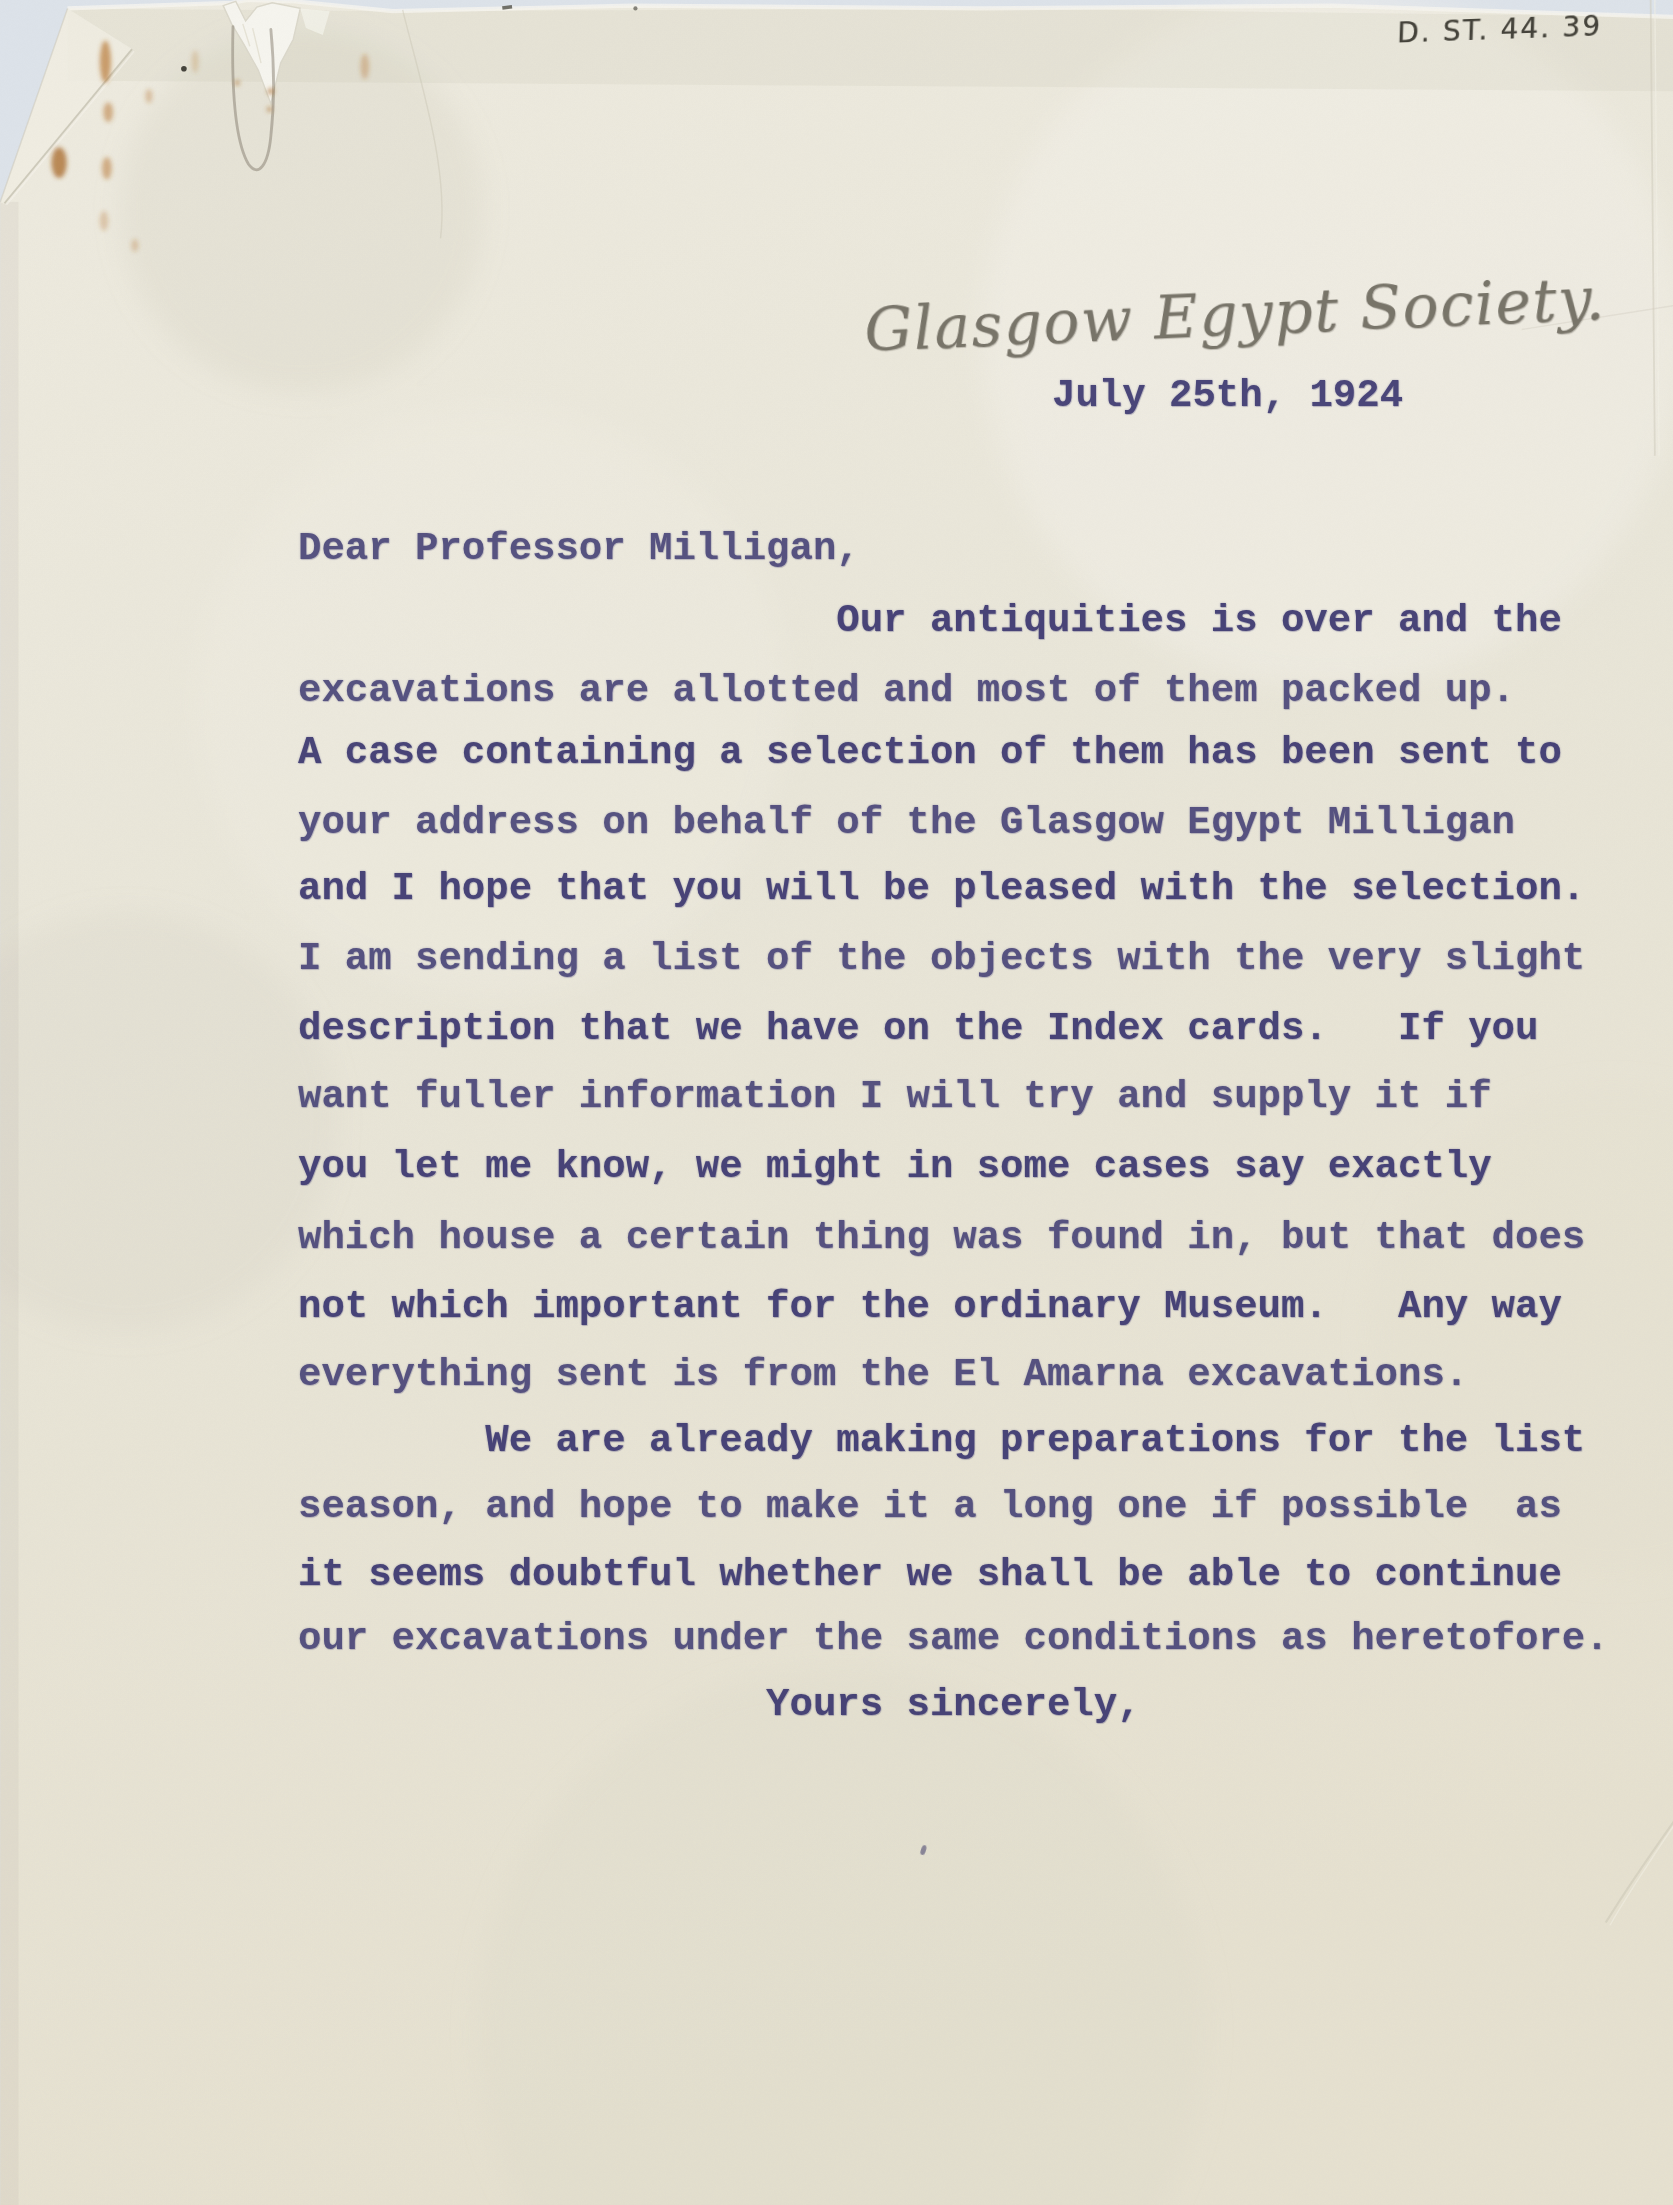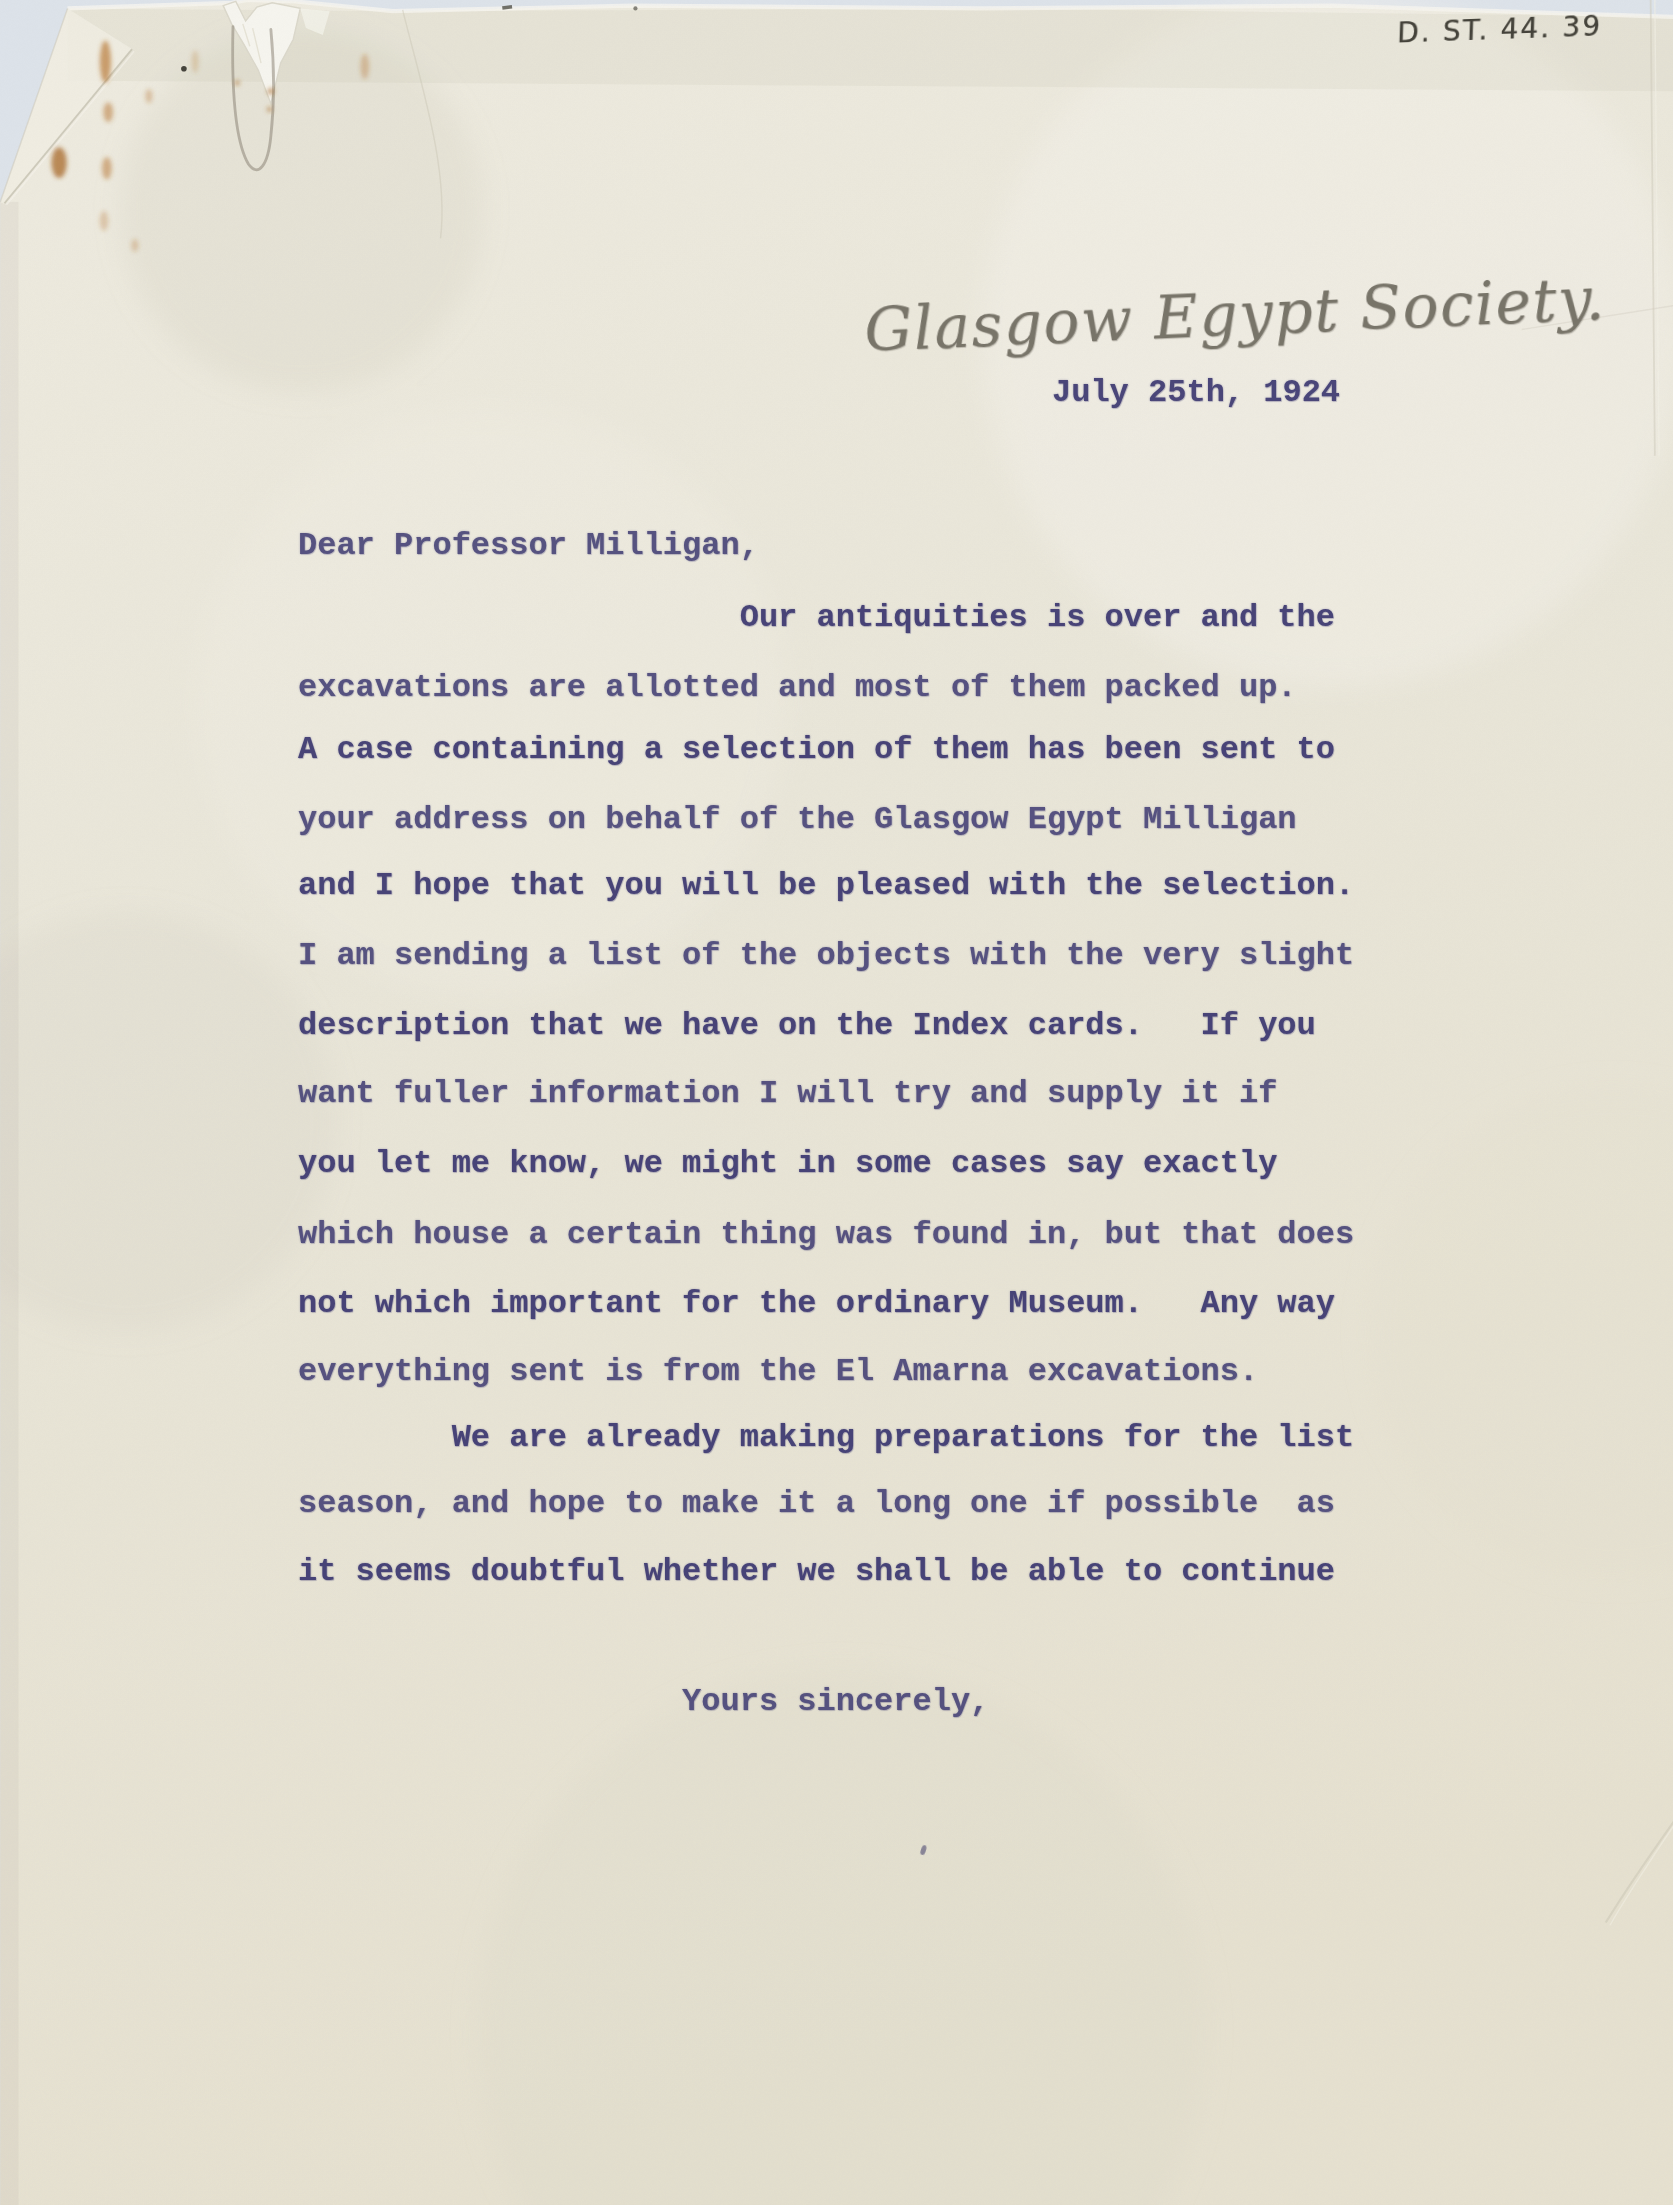--- a/index.html
+++ b/index.html
@@ -7,21 +7,21 @@
     position:relative;
     width:1674px;height:2205px;
     background:#dde3ea;
     overflow:hidden;
     font-family:"Liberation Sans", sans-serif;
   }
   .paper-svg{position:absolute;inset:0;display:block;}
   .txt{position:absolute;z-index:5;}
   .typed{
     font-family:"Liberation Mono","DejaVu Sans Mono",monospace;
-    font-size:32px;
+    font-size:39px;
     line-height:1;
     font-weight:700;
     color:#413d73;
     white-space:pre;
     text-shadow:0 0 2.1px rgba(65,61,115,.45), 0.7px 0.7px 0 rgba(65,61,115,.22);
     filter:blur(0.3px);
   }
   .line{left:298px;}
   .line:nth-child(odd){opacity:.88;}
   .line:nth-child(even){opacity:.96;}
@@ -157,18 +157,19 @@
   <div class="txt typed line" style="top:940px">I am sending a list of the objects with the very slight</div>
   <div class="txt typed line" style="top:1010px">description that we have on the Index cards.   If you</div>
   <div class="txt typed line" style="top:1078px">want fuller information I will try and supply it if</div>
   <div class="txt typed line" style="top:1148px">you let me know, we might in some cases say exactly</div>
   <div class="txt typed line" style="top:1219px">which house a certain thing was found in, but that does</div>
   <div class="txt typed line" style="top:1288px">not which important for the ordinary Museum.   Any way</div>
   <div class="txt typed line" style="top:1356px">everything sent is from the El Amarna excavations.</div>
   <div class="txt typed line" style="top:1422px">        We are already making preparations for the list</div>
   <div class="txt typed line" style="top:1488px">season, and hope to make it a long one if possible  as</div>
   <div class="txt typed line" style="top:1556px">it seems doubtful whether we shall be able to continue</div>
+  <div class="txt typed line" style="top:1620px">our excavations under the same conditions as heretofore.</div>
   <div class="txt typed line" style="top:1686px">                    Yours sincerely,</div>
 
   <div class="ink-speck"></div>
 
 </div>
 
 
 </body></html>

